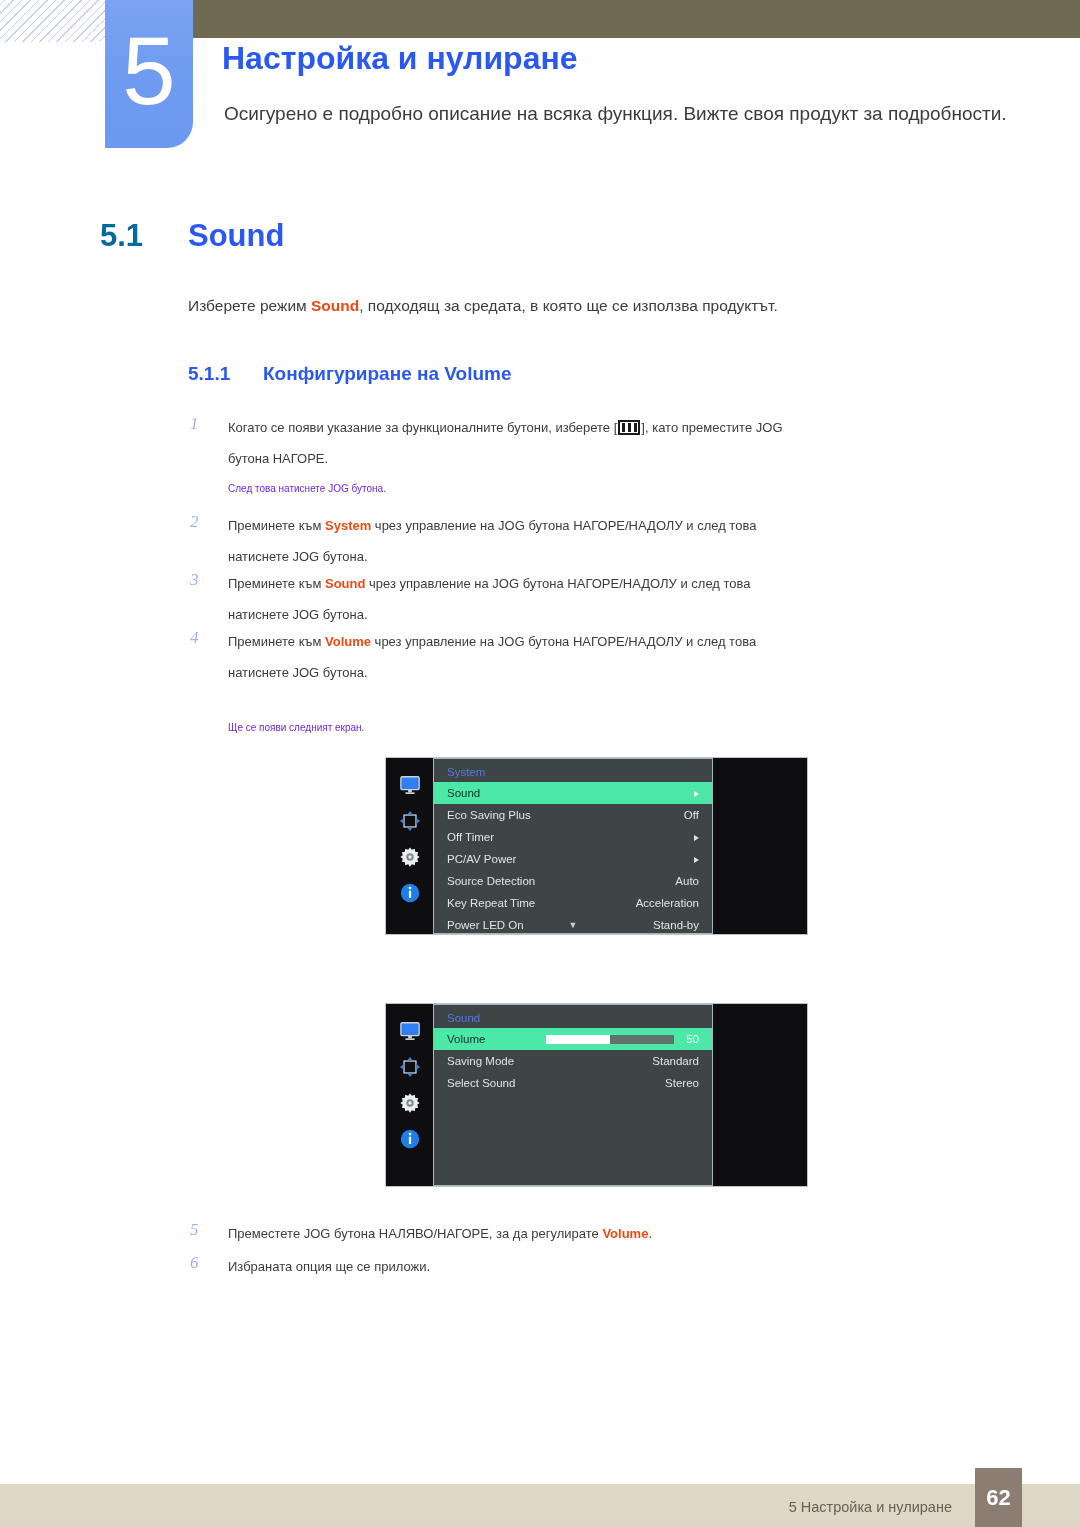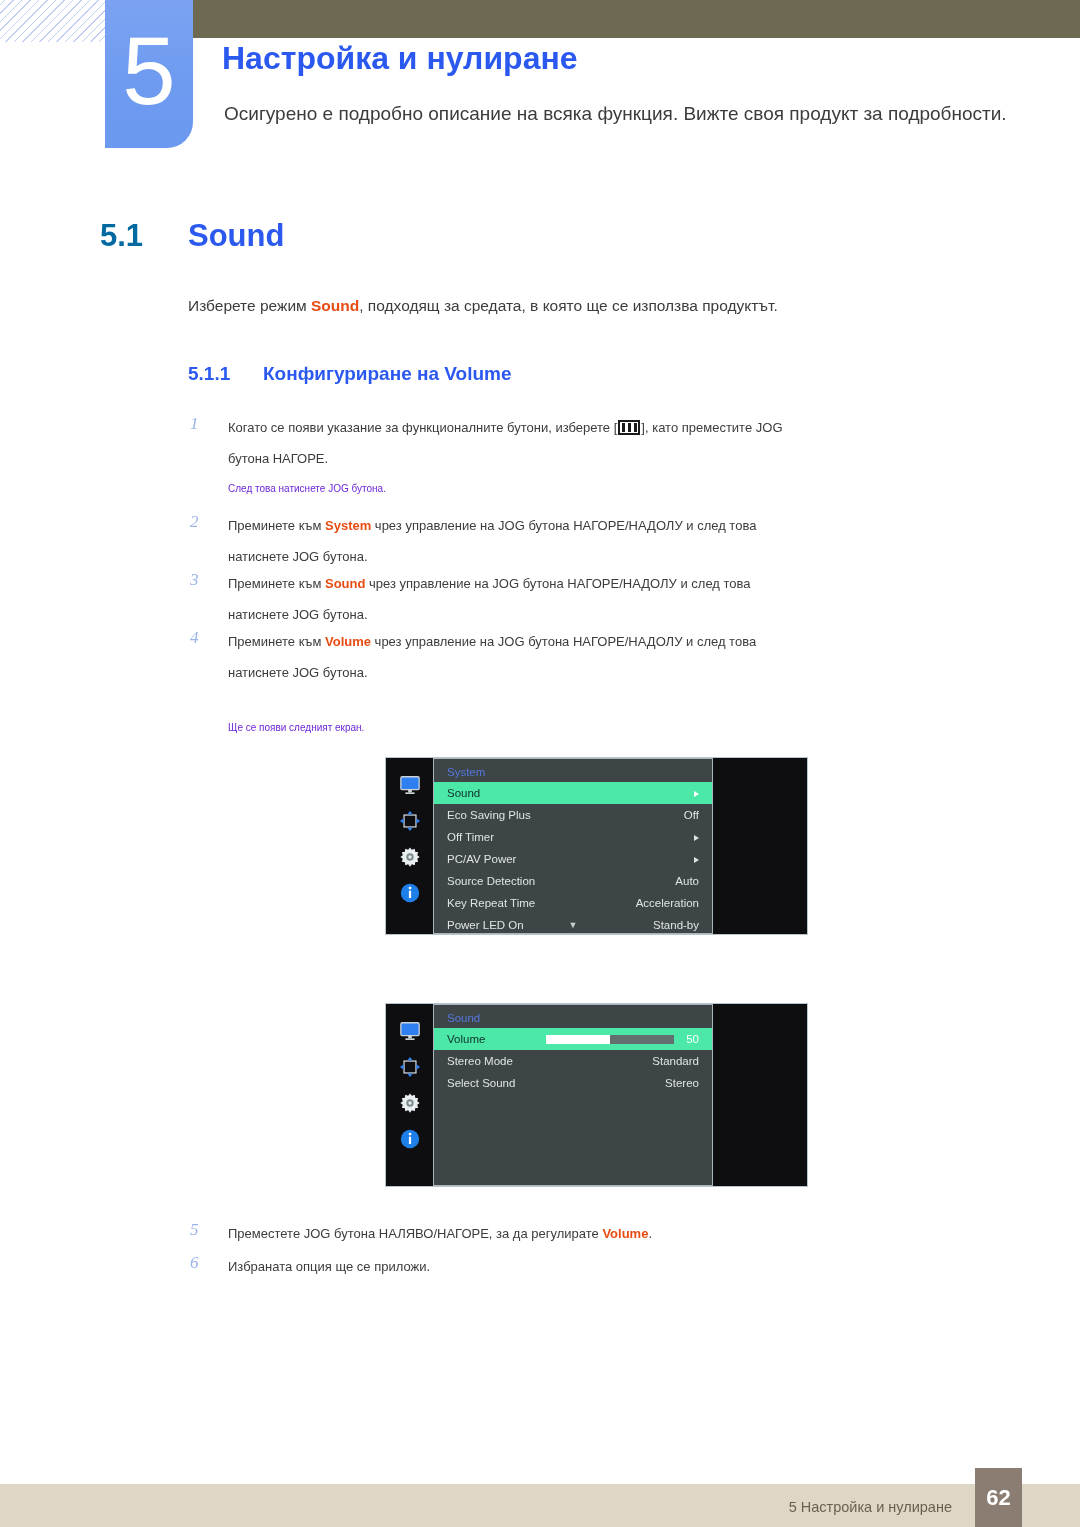--- a/index.html
+++ b/index.html
@@ -324,21 +324,21 @@
 
     <div class="osd-row sel">
       <span class="lbl">Volume</span>
       <span class="slider">
         <span class="fill" id="vol-fill" style="width: 50%;"></span>
           <span class="rest" id="vol-rest" style="width: 50%;"></span>
       </span>
       <span class="val">50</span>
     </div>
     <div class="osd-row">
-      <span class="lbl">Stereo Mode</span>
+      <span class="lbl">Saving Mode</span>
       <span class="val">Standard</span>
     </div>
     <div class="osd-row">
       <span class="lbl">Select Sound</span>
       <span class="val">Stereo</span>
     </div>
   </div>
 </div>
 
 <div class="step-n" style="left:190px;top:1220px;">5</div>

